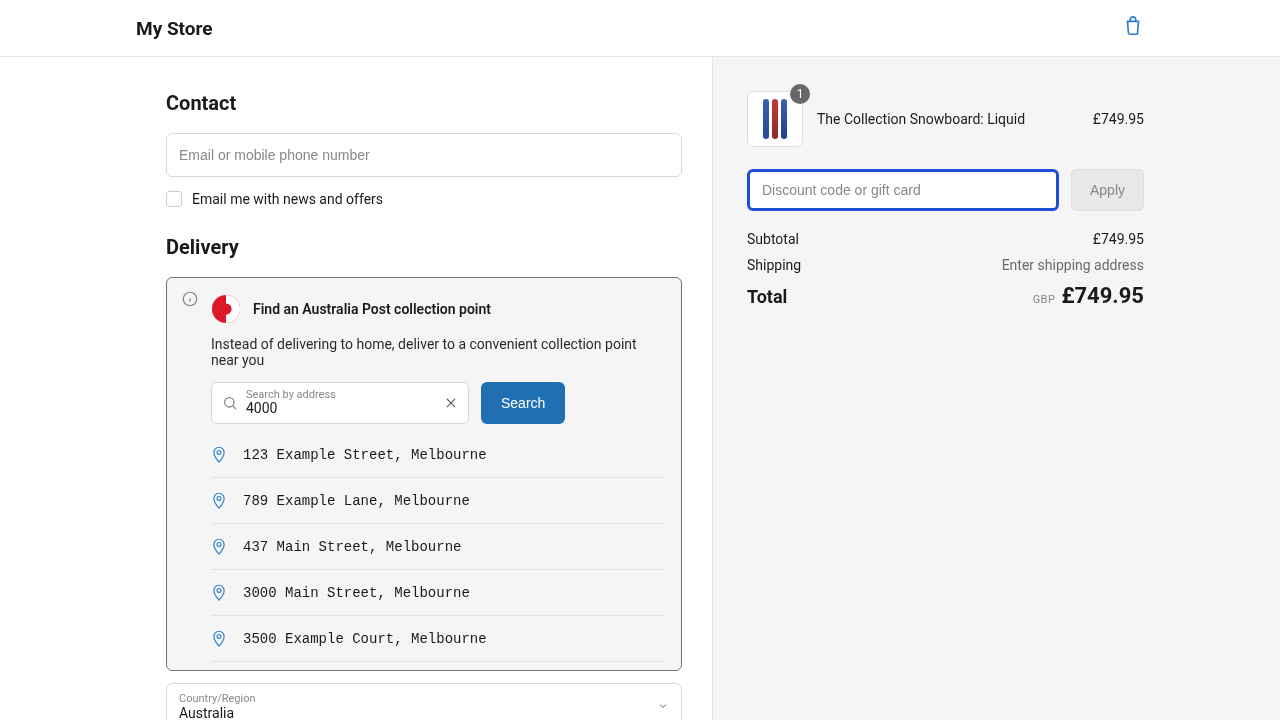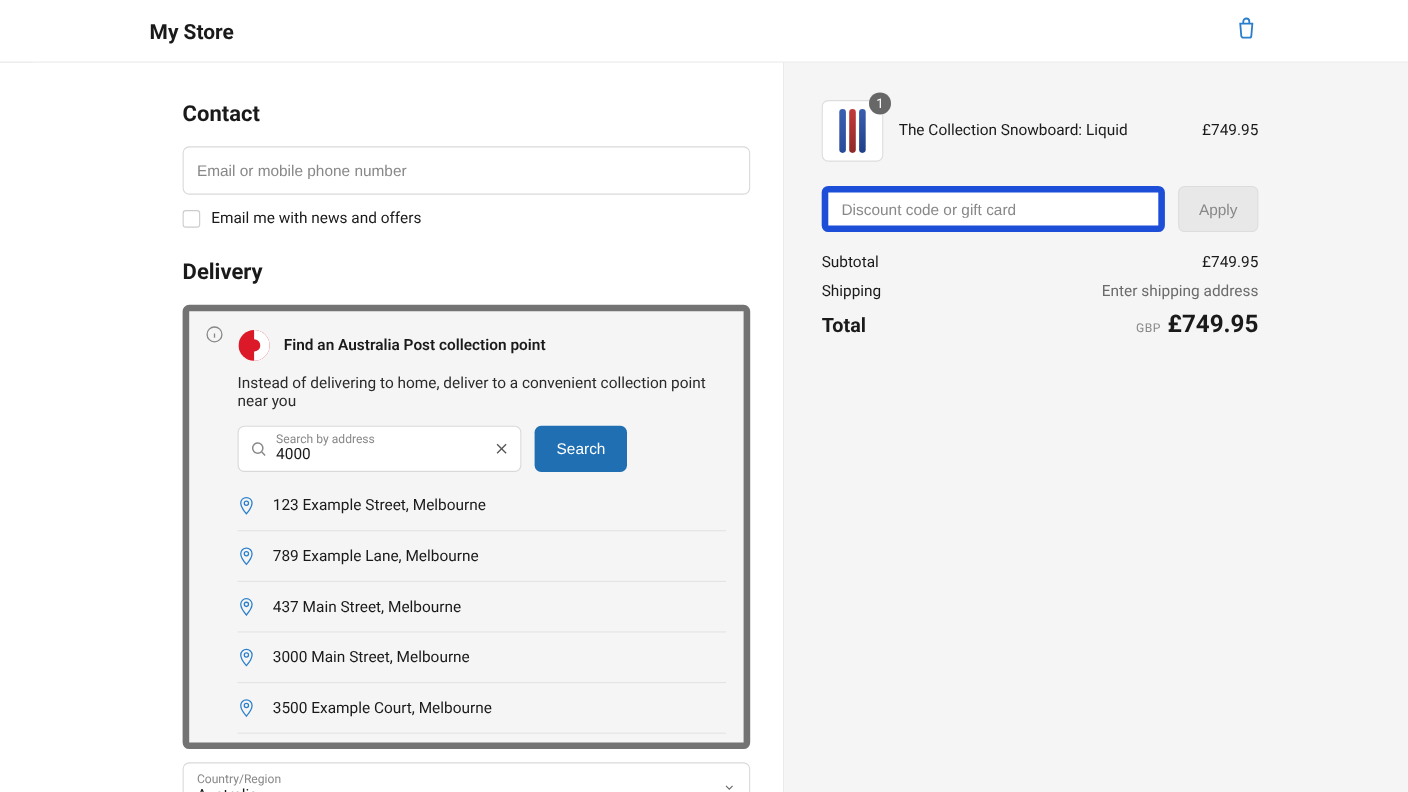--- a/index.html
+++ b/index.html
@@ -63,21 +63,21 @@
     font-size: 14px;
   }
   .checkbox {
     width: 16px;
     height: 16px;
     border: 1px solid #ccc;
     border-radius: 3px;
     background: #fff;
   }
   .delivery-card {
-    border: 6px solid #737373;
+    border: 1px solid #737373;
     border-radius: 6px;
     background: #f5f5f5;
     padding: 16px 16px 8px 16px;
     position: relative;
     margin-bottom: 12px;
   }
   .info-dot {
     position: absolute;
     top: 12px;
     left: 14px;
@@ -134,20 +134,21 @@
     margin: 8px 0 0 28px;
   }
   .result-item {
     display: flex;
     align-items: center;
     gap: 16px;
     height: 46px;
     border-bottom: 1px solid #e3e3e3;
     font-size: 14px;
     cursor: pointer;
+    font-family: Liberation Mono, monospace;
   }
   .pin { color:#2a7fcc; flex-shrink:0; }
   .country-select {
     border: 1px solid #d9d9d9;
     border-radius: 6px;
     height: 46px;
     display: flex;
     flex-direction: column;
     justify-content: center;
     padding: 0 12px;
@@ -177,21 +178,21 @@
     width:20px;height:20px;border-radius:50%;
     background:#676767;color:#fff;font-size:12px;
     display:flex;align-items:center;justify-content:center;
   }
   .prod-name { flex:1; font-size:14px; }
   .price { font-size:14px; }
   .discount-row {
     display:flex; gap:12px; margin-bottom:20px;
   }
   .discount-input {
-    flex:1; height:42px; border:6px solid #1d4ed8; border-radius:6px;
+    flex:1; height:42px; border:3px solid #1d4ed8; border-radius:6px;
     padding:0 12px; font-size:14px; background:#fff;
   }
   .discount-input::placeholder { color:#888; }
   .apply-btn {
     background:#e8e8e8; color:#888; border:1px solid #ddd;
     border-radius:6px; padding:0 18px; font-size:14px; cursor:not-allowed;
   }
   .sum-row {
     display:flex; justify-content:space-between; font-size:14px;
     margin-bottom:10px;

